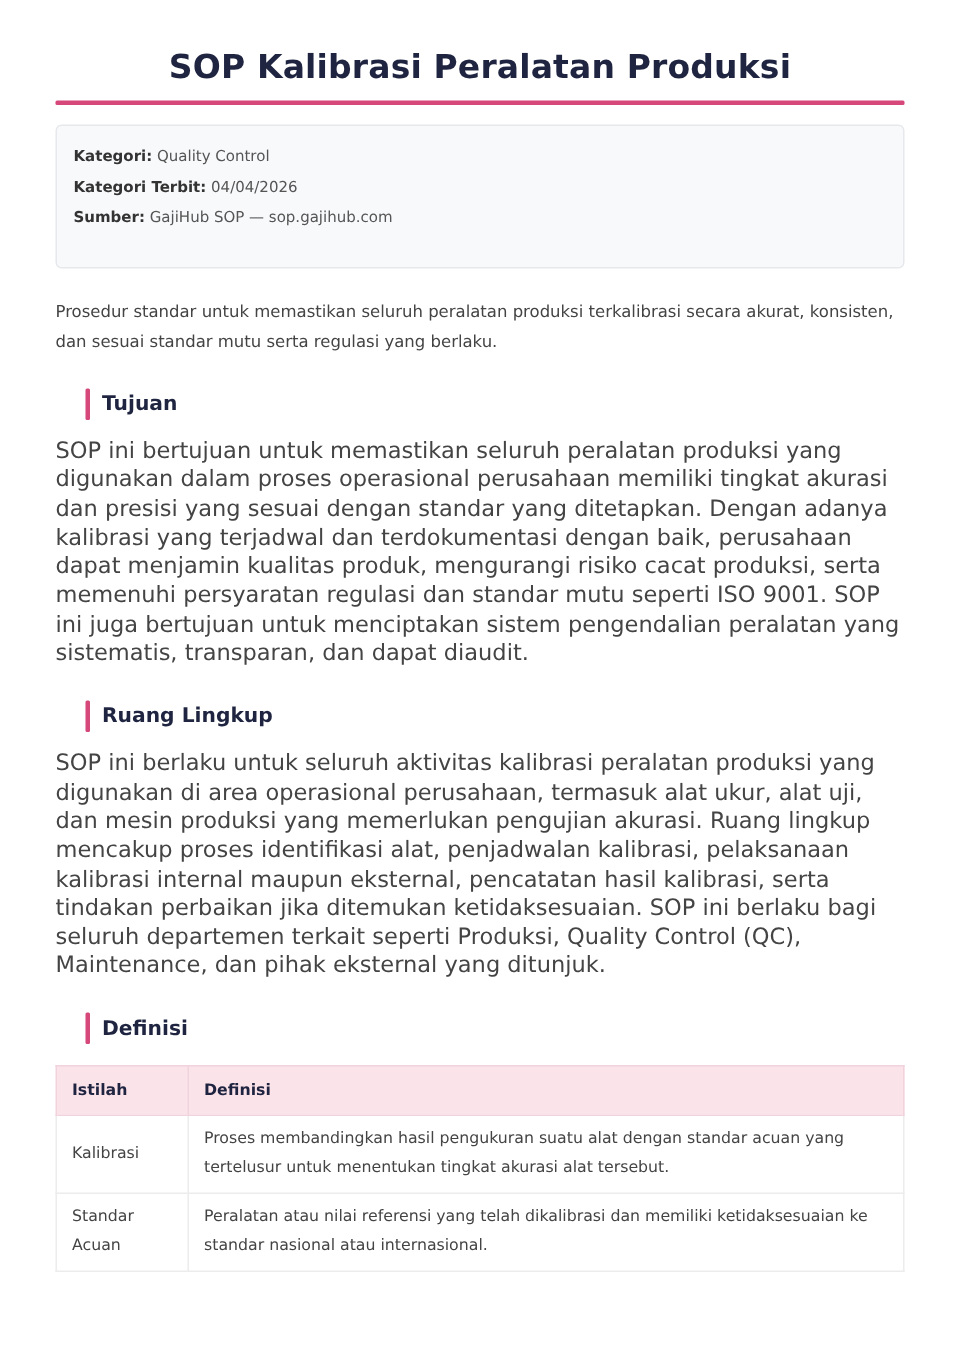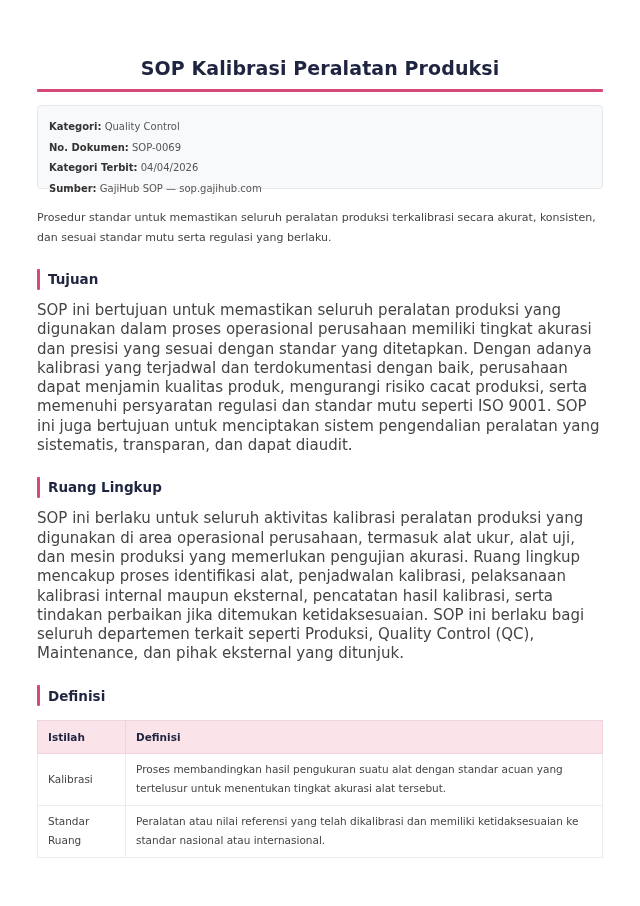--- a/index.html
+++ b/index.html
@@ -1,59 +1,60 @@
 <!DOCTYPE html>
 <html><head>
 <meta charset="utf-8">
 <style>
   * { box-sizing: border-box; margin: 0; padding: 0; }
   html, body { width: 640px; height: 906px; background: #ffffff; overflow: hidden; }
   body { font-family: "DejaVu Sans", sans-serif; color: #444; }
   .page { position: relative; width: 640px; padding: 0 37px; }
 
   .title {
-    margin-top: 56px;
+    margin-top: 34px;
     text-align: center;
     font-family: "DejaVu Sans", sans-serif;
     font-weight: bold;
-    font-size: 19px;
+    font-size: 22px;
     color: #1f2540;
     letter-spacing: 0.1px;
     line-height: 24px;
   }
   .title-rule {
     margin-top: 9px;
     height: 3px;
     background: #d6477a;
     border-radius: 1px;
   }
 
   .meta-box {
     margin-top: 13px;
     background: #f8f9fb;
     border: 1px solid #e6e8ec;
     border-radius: 4px;
     padding: 11px 11px 9px 11px;
-    height: 84px;
+    height: 96px;
   }
   .meta-row { font-size: 10px; line-height: 20.5px; color: #555; }
   .meta-label { font-weight: bold; color: #333; }
 
   .intro {
     margin-top: 19px;
     font-size: 11px;
     line-height: 19.5px;
     color: #444;
   }
 
   .section-heading {
     display: flex;
     align-items: center;
     margin-top: 21px;
     height: 22px;
+    margin-left: 20px;
   }
   .section-bar {
     width: 3px;
     height: 21px;
     background: #d6477a;
     margin-right: 8px;
     border-radius: 1px;
   }
   .section-title {
     font-weight: bold;
@@ -99,24 +100,20 @@
 
   <h1 class="title">SOP Kalibrasi Peralatan Produksi</h1>
   <div class="title-rule"></div>
 
   <div class="meta-box">
     <div class="meta-row">
       <span class="meta-label">Kategori:</span>
       <span>Quality Control</span>
     </div>
     <div class="meta-row">
-      <span class="meta-label">No. Dokumen:</span>
-      <span>SOP-0069</span>
-    </div>
-    <div class="meta-row">
       <span class="meta-label">Kategori Terbit:</span>
       <span>04/04/2026</span>
     </div>
     <div class="meta-row">
       <span class="meta-label">Sumber:</span>
       <span>GajiHub SOP — sop.gajihub.com</span>
     </div>
   </div>
 
   <p class="intro">Prosedur standar untuk memastikan seluruh peralatan produksi terkalibrasi secara akurat, konsisten, dan sesuai standar mutu serta regulasi yang berlaku.</p>
@@ -144,19 +141,19 @@
         <th class="col-term">Istilah</th>
         <th>Definisi</th>
       </tr>
     </thead>
     <tbody>
       <tr>
         <td class="col-term">Kalibrasi</td>
         <td>Proses membandingkan hasil pengukuran suatu alat dengan standar acuan yang tertelusur untuk menentukan tingkat akurasi alat tersebut.</td>
       </tr>
       <tr>
-        <td class="col-term">Standar Ruang</td>
+        <td class="col-term">Standar Acuan</td>
         <td>Peralatan atau nilai referensi yang telah dikalibrasi dan memiliki ketidaksesuaian ke standar nasional atau internasional.</td>
       </tr>
     </tbody>
   </table>
 
 </div>
 
 </body></html>

